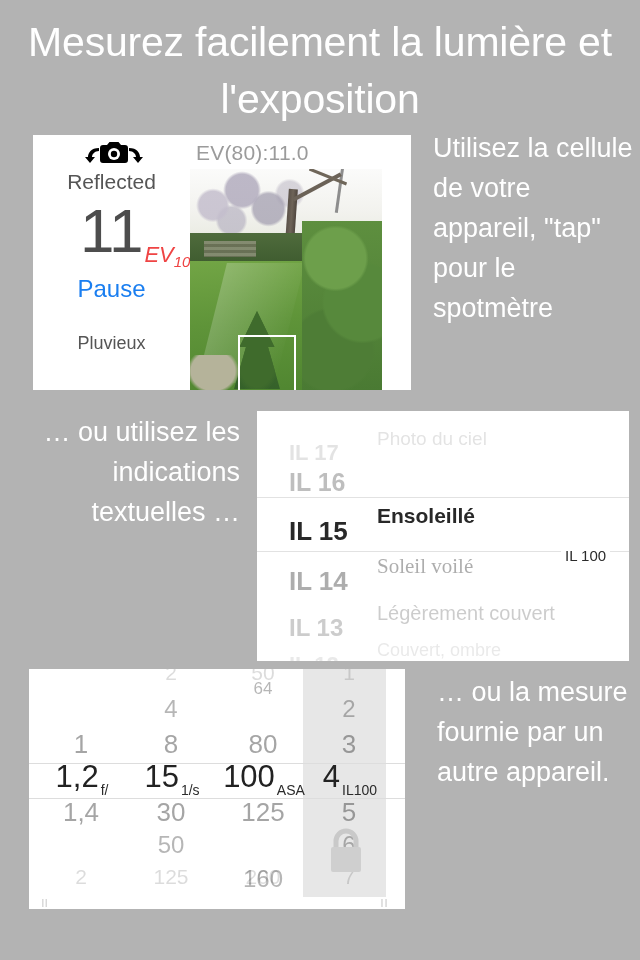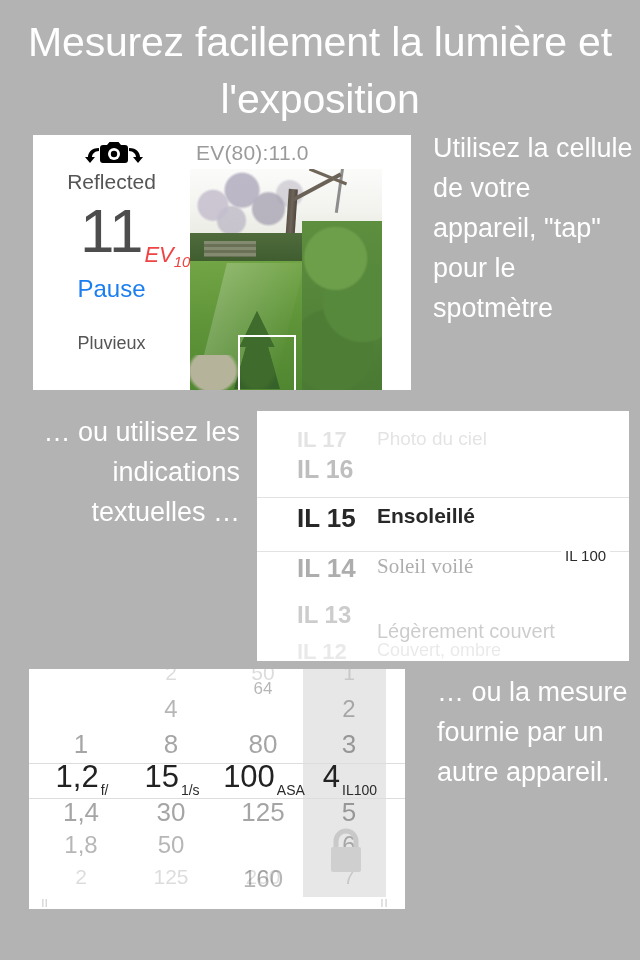--- a/index.html
+++ b/index.html
@@ -199,24 +199,25 @@
     overflow: hidden;
   }
   .il-row {
     position: absolute;
     left: 0; width: 372px;
     display: flex;
     align-items: flex-start;
   }
   .il-code {
     width: 120px;
-    padding-left: 40px;
+    padding-left: 32px;
     box-sizing: border-box;
     font-weight: bold;
     white-space: nowrap;
+    margin-top: 13px;
   }
   .il-desc { flex: 1; }
   #il-sel-line-top {
     left: 0; top: 86px; width: 372px; height: 1px;
     background: #e2e2e2;
   }
   #il-sel-line-bottom {
     left: 0; top: 140px; width: 372px; height: 1px;
     background: #e2e2e2;
   }
@@ -336,21 +337,21 @@
 
 <div class="abs caption" id="caption-textual">… ou  utilisez les  indications textuelles …</div>
 
 <div class="abs" id="panel-il">
     <div class="il-row" style="top: 228px;">
       <div class="il-code" style="font-size: 22px; color: rgba(40, 40, 40, 0.1);">IL 12</div>
       <div class="il-desc" style="font-size: 18px; line-height: 23px; color: rgba(40, 40, 40, 0.1); font-weight: normal;">Couvert, ombre</div>
     </div>
     <div class="il-row" style="top: 190px;">
       <div class="il-code" style="font-size: 24px; color: rgba(40, 40, 40, 0.24);">IL 13</div>
-      <div class="il-desc" style="font-size: 20px; line-height: 25px; color: rgba(40, 40, 40, 0.24); font-weight: normal; margin-top: 18px;">Légèrement couvert</div>
+      <div class="il-desc" style="font-size: 20px; line-height: 25px; color: rgba(40, 40, 40, 0.24); font-weight: normal;">Légèrement couvert</div>
     </div>
     <div class="il-row" style="top: 142px;">
       <div class="il-code" style="font-size: 26px; color: rgba(40, 40, 40, 0.38);">IL 14</div>
       <div class="il-desc" style="font-size: 21px; line-height: 26px; color: rgba(40, 40, 40, 0.38); font-weight: normal; font-family: Liberation Serif, serif;">Soleil voilé</div>
     </div>
     <div class="il-row" style="top: 92px;">
       <div class="il-code" style="font-size: 26px; color: rgb(40, 40, 40);">IL 15</div>
       <div class="il-desc" style="font-size: 21px; line-height: 26px; color: rgb(40, 40, 40); font-weight: bold;">Ensoleillé</div>
     </div>
     <div class="il-row" style="top: 44px;">
@@ -365,21 +366,20 @@
   <div class="abs" id="il-badge">IL 100</div>
 </div>
 
 <div class="abs" id="panel-picker">
   <div class="abs" id="picker-lock-col-bg"></div>
 
 <div class="pick-col" style="left: 8px;">
       <div class="pick-item" style="top: 60px; font-size: 26px; color: rgba(40, 40, 40, 0.42);"><span>1</span></div>
       <div class="pick-item" style="top: 90px; font-size: 31px; color: rgb(34, 34, 34);"><span>1,2</span><span class="pick-unit">f/</span></div>
       <div class="pick-item" style="top: 128px; font-size: 26px; color: rgba(40, 40, 40, 0.42);"><span>1,4</span></div>
-      <div class="pick-item" style="top: 162px; font-size: 24px; color: rgba(40, 40, 40, 0.34);"><span>1,8</span></div>
       <div class="pick-item" style="top: 196px; font-size: 21px; color: rgba(40, 40, 40, 0.16);"><span>2</span></div>
     </div>
     <div class="pick-col" style="left: 98px;">
       <div class="pick-item" style="top: -8px; font-size: 21px; color: rgba(40, 40, 40, 0.16);"><span>2</span></div>
       <div class="pick-item" style="top: 26px; font-size: 24px; color: rgba(40, 40, 40, 0.34);"><span>4</span></div>
       <div class="pick-item" style="top: 60px; font-size: 26px; color: rgba(40, 40, 40, 0.42);"><span>8</span></div>
       <div class="pick-item" style="top: 90px; font-size: 31px; color: rgb(34, 34, 34);"><span>15</span><span class="pick-unit">1/s</span></div>
       <div class="pick-item" style="top: 128px; font-size: 26px; color: rgba(40, 40, 40, 0.42);"><span>30</span></div>
       <div class="pick-item" style="top: 162px; font-size: 24px; color: rgba(40, 40, 40, 0.34);"><span>50</span></div>
       <div class="pick-item" style="top: 196px; font-size: 21px; color: rgba(40, 40, 40, 0.16);"><span>125</span></div>

